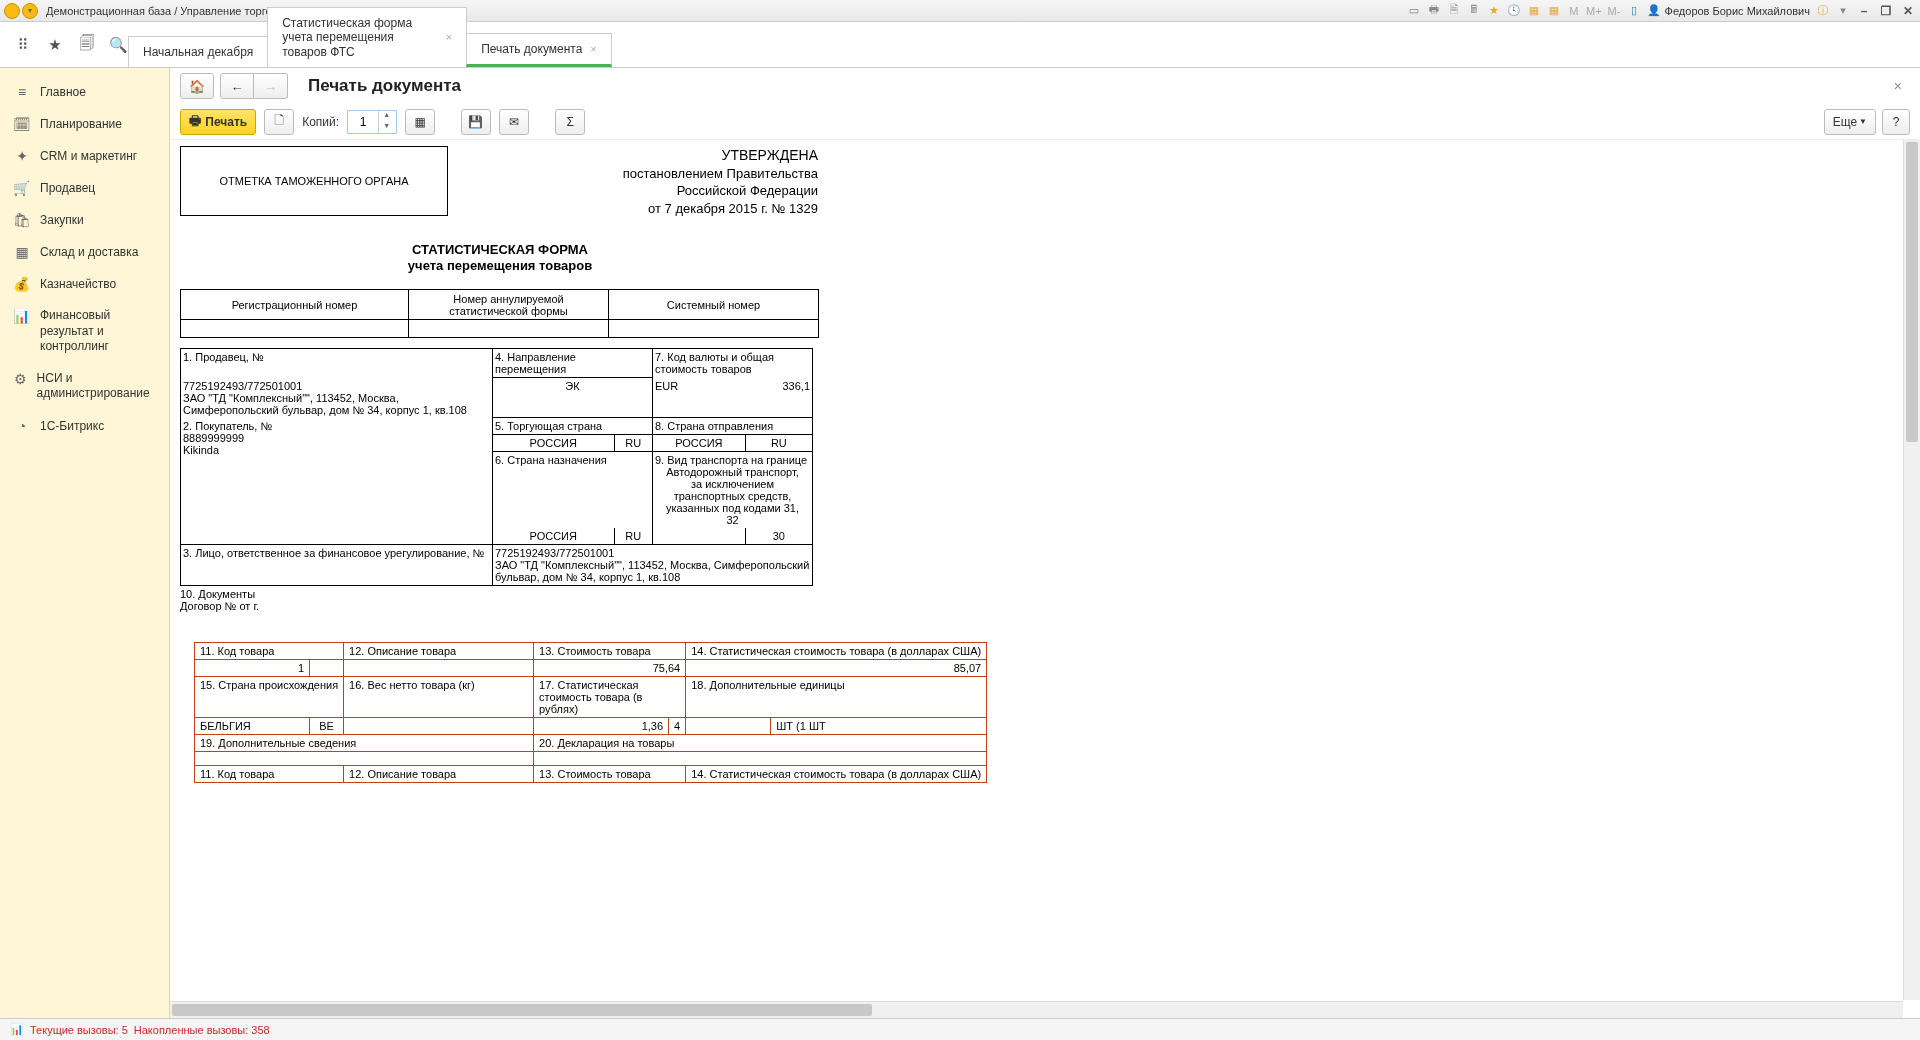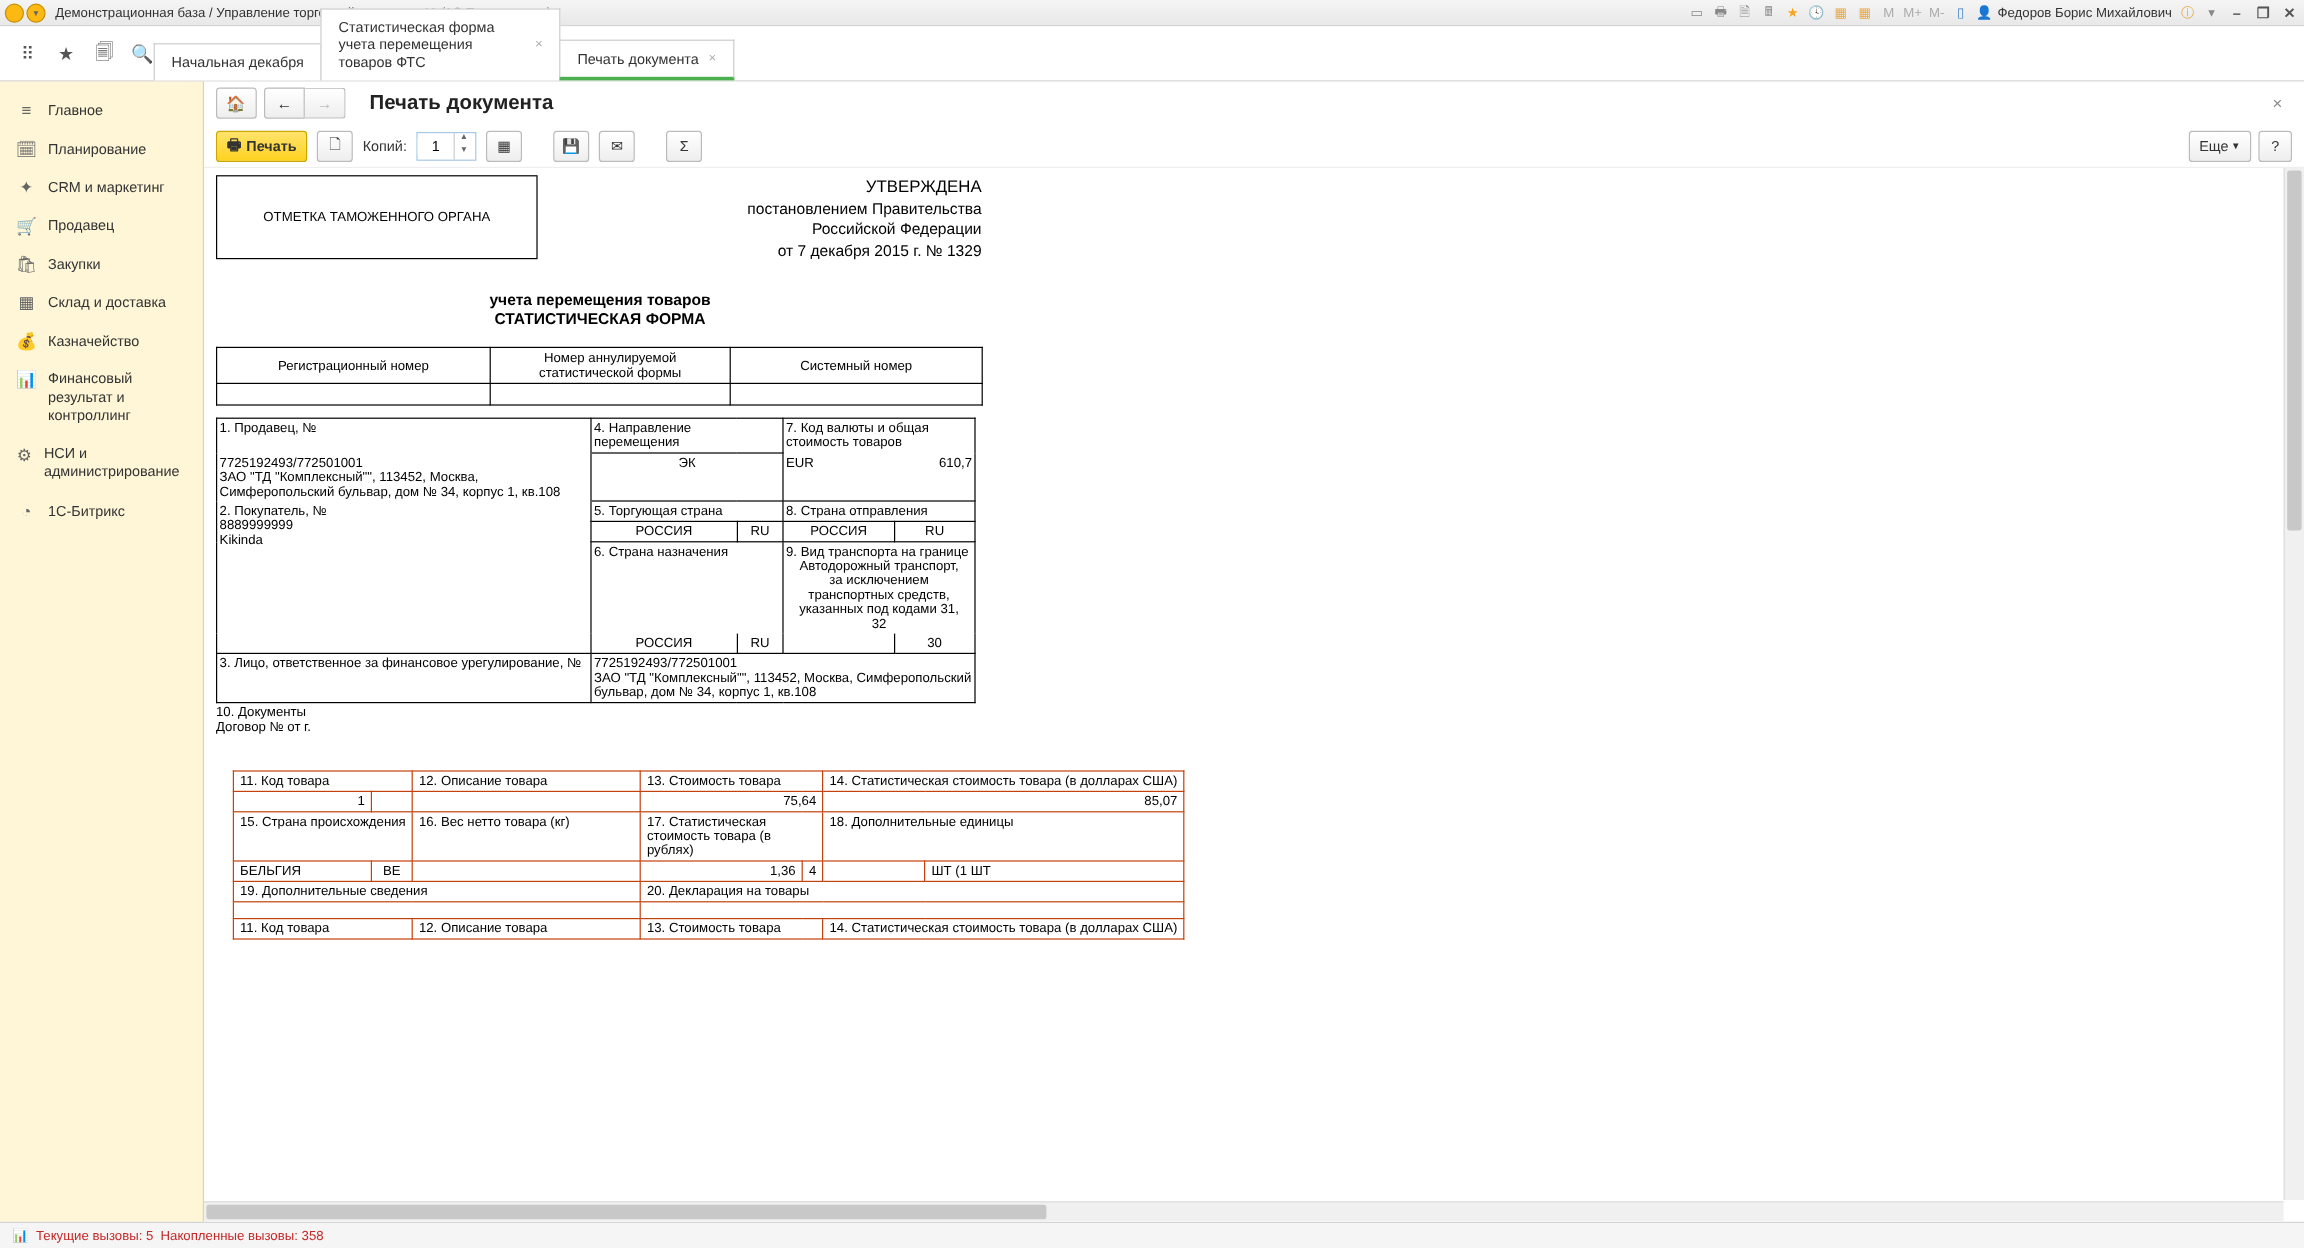--- a/index.html
+++ b/index.html
@@ -243,22 +243,22 @@
             </div>
           <div class="approved">
             <div style="font-size:14px">УТВЕРЖДЕНА</div>
             <div>постановлением Правительства</div>
             <div>Российской Федерации</div>
             <div>от 7 декабря 2015 г. № 1329</div>
           </div>
         </div>
 
         <div class="formtitle" style="width:640px">
+          <div>СТАТИСТИЧЕСКАЯ ФОРМА</div>
           <div>учета перемещения товаров</div>
-          <div>СТАТИСТИЧЕСКАЯ ФОРМА</div>
         </div>
 
         <table class="reg">
           <tbody>
               <tr>
             <td class="hdr" style="width:228px">Регистрационный номер</td>
             <td class="hdr" style="width:200px">Номер аннулируемой статистической формы</td>
             <td class="hdr" style="width:210px">Системный номер</td>
           </tr>
           <tr>
@@ -276,21 +276,21 @@
             <td style="width:160px" colspan="2">4. Направление перемещения</td>
             <td style="width:160px" colspan="2" class="bb0">7. Код валюты и общая стоимость товаров</td>
           </tr>
           <tr>
             <td class="bt0 bb0">
               <div>7725192493/772501001</div>
               <div>ЗАО "ТД "Комплексный"", 113452, Москва, Симферопольский бульвар, дом № 34, корпус 1, кв.108</div>
             </td>
             <td colspan="2" class="tc">ЭК</td>
             <td class="bt0 br0" style="width:40px">EUR</td>
-            <td class="bt0 bl0 tr">610,7</td>
+            <td class="bt0 bl0 tr">336,1</td>
           </tr>
           <tr>
             <td rowspan="4" class="bt0">
               <div>2. Покупатель, №</div>
               <div>8889999999</div>
               <div>Kikinda</div>
             </td>
             <td colspan="2">5. Торгующая страна</td>
             <td colspan="2">8. Страна отправления</td>
           </tr>

